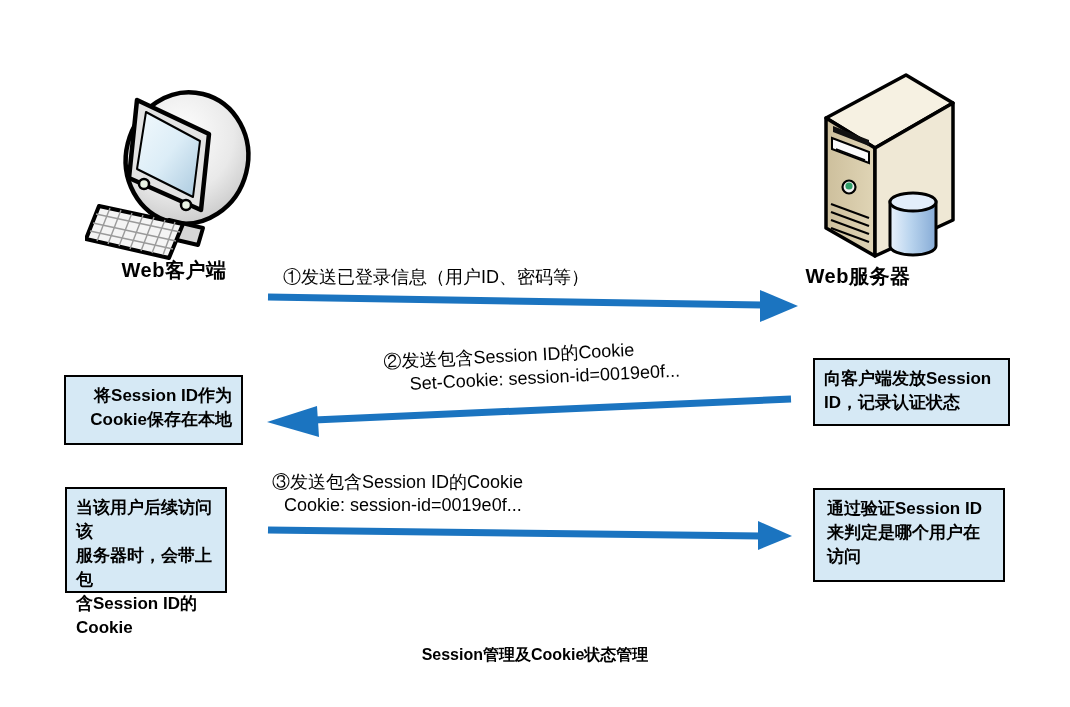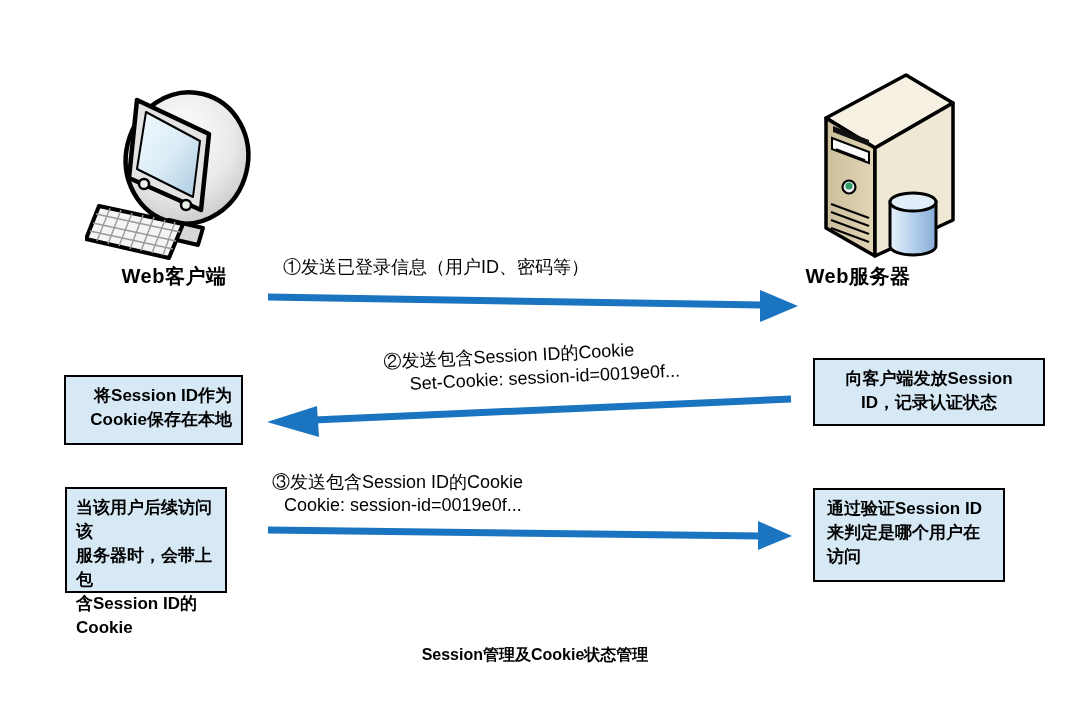--- a/index.html
+++ b/index.html
@@ -118,21 +118,21 @@
         <path d="M25,126 L12,159"></path>
         <path d="M36,128 L23,162"></path>
         <path d="M47,131 L34,164"></path>
         <path d="M58,133 L45,167"></path>
         <path d="M69,135 L56,169"></path>
         <path d="M80,138 L67,171"></path>
         <path d="M90,140 L78,173"></path>
       </g>
     </svg>
   </div>
-  <div class="figure-label" style="left:85px; top:263px; width:178px;">Web客户端</div>
+  <div class="figure-label" style="left:85px; top:257px; width:178px;">Web客户端</div>
 
   <div class="figure" style="left:813px; top:70px; width:160px; height:195px;">
     <svg width="160" height="195" viewBox="0 0 160 195">
       <defs>
         <linearGradient id="dbBody" x1="0" y1="0" x2="1" y2="0">
           <stop offset="0%" stop-color="#e9f2fc"></stop>
           <stop offset="45%" stop-color="#b9d4ee"></stop>
           <stop offset="100%" stop-color="#86abd6"></stop>
         </linearGradient>
         <linearGradient id="towerLeft" x1="0" y1="0" x2="1" y2="0">
@@ -162,21 +162,21 @@
       </g>
 
       <g>
         <path d="M77,132 L77,176 A23,9 0 0 0 123,176 L123,132 Z" fill="url(#dbBody)" stroke="#000" stroke-width="3"></path>
         <ellipse cx="100" cy="132" rx="23" ry="9" fill="#e2edfa" stroke="#000" stroke-width="3"></ellipse>
       </g>
     </svg>
   </div>
   <div class="figure-label" style="left:769px; top:263px; width:178px;">Web服务器</div>
 
-  <div class="arrow-label arrow-label-1" style="left:283px; top:256px;">
+  <div class="arrow-label arrow-label-1" style="left:283px; top:266px;">
     <span class="line1">①发送已登录信息（用户ID、密码等）</span>
   </div>
 
   <div class="arrow-label arrow-label-2" style="left:383px; top:351px;">
     <span class="line1">②发送包含Session ID的Cookie</span>
     <span class="line2">Set-Cookie: session-id=0019e0f...</span>
   </div>
 
   <div class="arrow-label arrow-label-3" style="left:272px; top:471px;">
     <span class="line1">③发送包含Session ID的Cookie</span>
@@ -184,21 +184,21 @@
   </div>
 
   <div class="note" style="left:64px; top:375px; width:179px; height:70px;text-align:right;">将Session ID作为
 Cookie保存在本地</div>
 
   <div class="note" style="left:65px; top:487px; width:162px; height:106px;">当该用户后续访问该
 服务器时，会带上包
 含Session ID的
 Cookie</div>
 
-  <div class="note" style="left:813px; top:358px; width:232px; height:68px;text-align:center;">向客户端发放Session
+  <div class="note" style="left:813px; top:358px; width:197px; height:68px;">向客户端发放Session
 ID，记录认证状态</div>
 
   <div class="note" style="left:813px; top:488px; width:192px; height:94px;padding-left:12px;">通过验证Session ID
 来判定是哪个用户在
 访问</div>
 
   <div class="diagram-title">Session管理及Cookie状态管理</div>
 
 </div>
 

